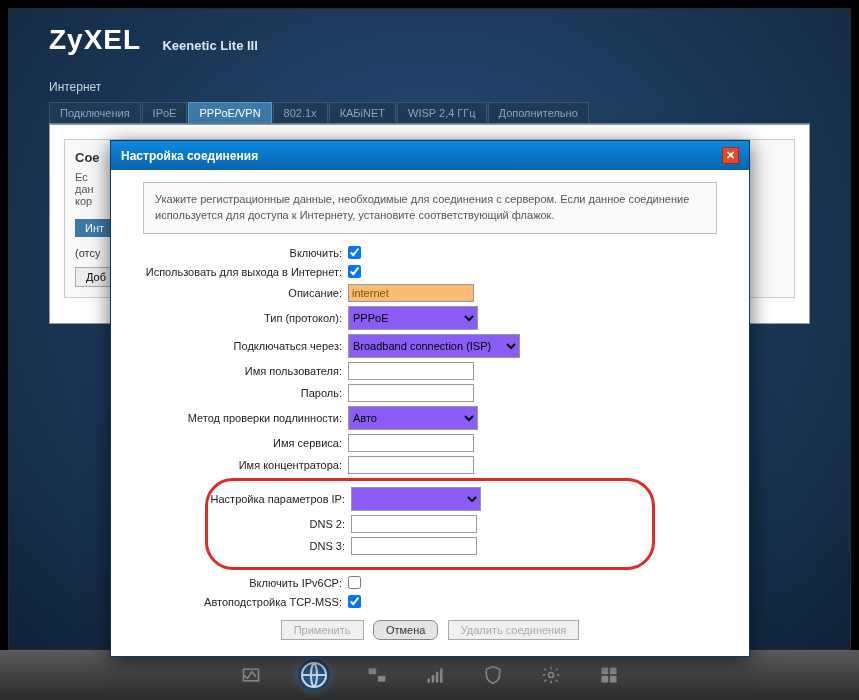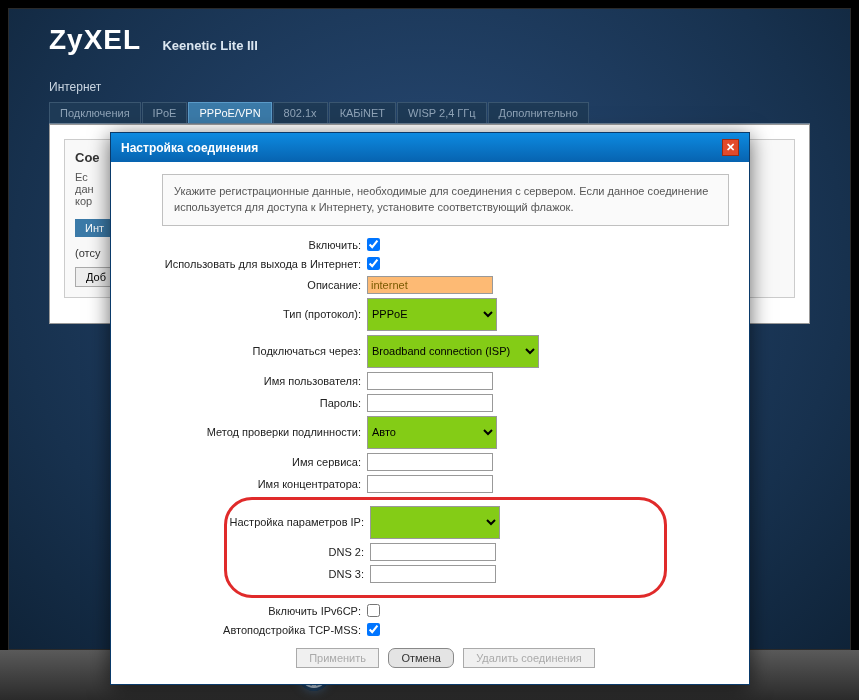--- a/index.html
+++ b/index.html
@@ -109,21 +109,21 @@
   border-radius: 50%;
   opacity: 1;
   display: flex; align-items: center; justify-content: center;
   box-shadow: 0 0 8px rgba(80,140,200,0.5);
 }
 
 
 .modal {
   position: absolute;
   left: 110px;
-  top: 132px;
+  top: 140px;
   width: 640px;
   background: #fff;
   border: 1px solid #0a3a6a;
   box-shadow: 0 4px 20px rgba(0,0,0,0.6);
   z-index: 10;
 }
 .modal-title {
   background: linear-gradient(180deg, #0d8ae0 0%, #0763b0 100%);
   color: #fff;
   padding: 6px 10px;
@@ -137,21 +137,21 @@
   width: 17px; height: 17px;
   background: #e24a2a;
   border: 1px solid #a02a10;
   color: #fff;
   font-weight: bold;
   font-size: 11px;
   line-height: 14px;
   text-align: center;
   cursor: pointer;
 }
-.modal-body { padding: 12px 20px 16px; margin-left: 31px; }
+.modal-body { padding: 12px 32px 16px; }
 .help-box {
   border: 1px solid #c0c0c0;
   background: #fafafa;
   padding: 9px 11px;
   font-size: 11px;
   color: #555;
   line-height: 1.45;
   margin-bottom: 12px;
 }
 .form-row {
@@ -169,24 +169,24 @@
 .form-ctl { flex: 0 0 auto; }
 .form-ctl input[type=text], .form-ctl input[type=password] {
   width: 126px;
   height: 18px;
   border: 1px solid #999;
   padding: 0 3px;
   font-size: 11px;
 }
 .form-ctl select {
   width: 130px;
-  height: 33px;
+  height: 24px;
   border: 1px solid #999;
   font-size: 11px;
-  background: #84cc16;
+  background: #8b5cf6;
 }
 .form-ctl .yellow { background: #fdba74; color: #7a5a00; }
 .form-ctl .blue-border { border-color: #2a7ad0; }
 .highlight-group {
   position: relative;
   border: 3px solid #e02a2a;
   border-radius: 28px;
   padding: 6px 0 8px;
   margin: 4px 62px 6px;
 }

